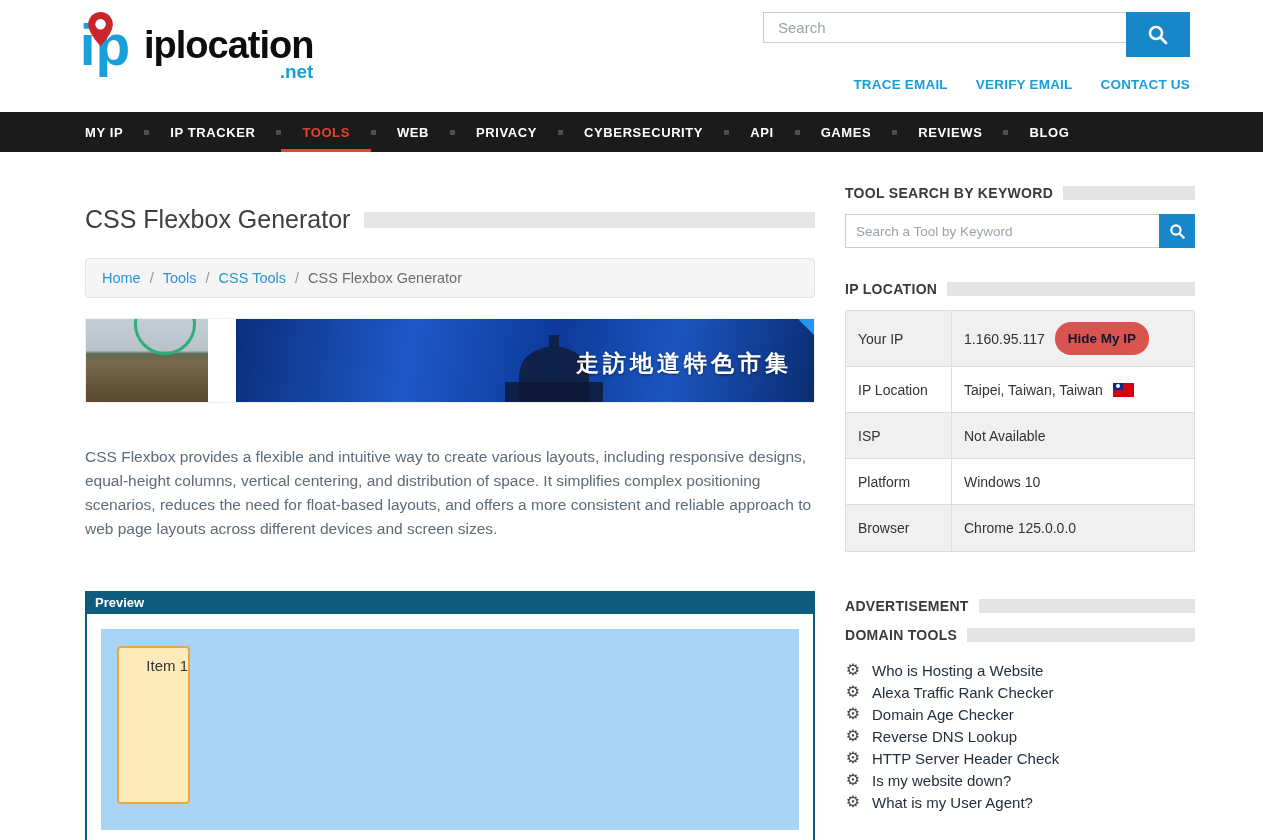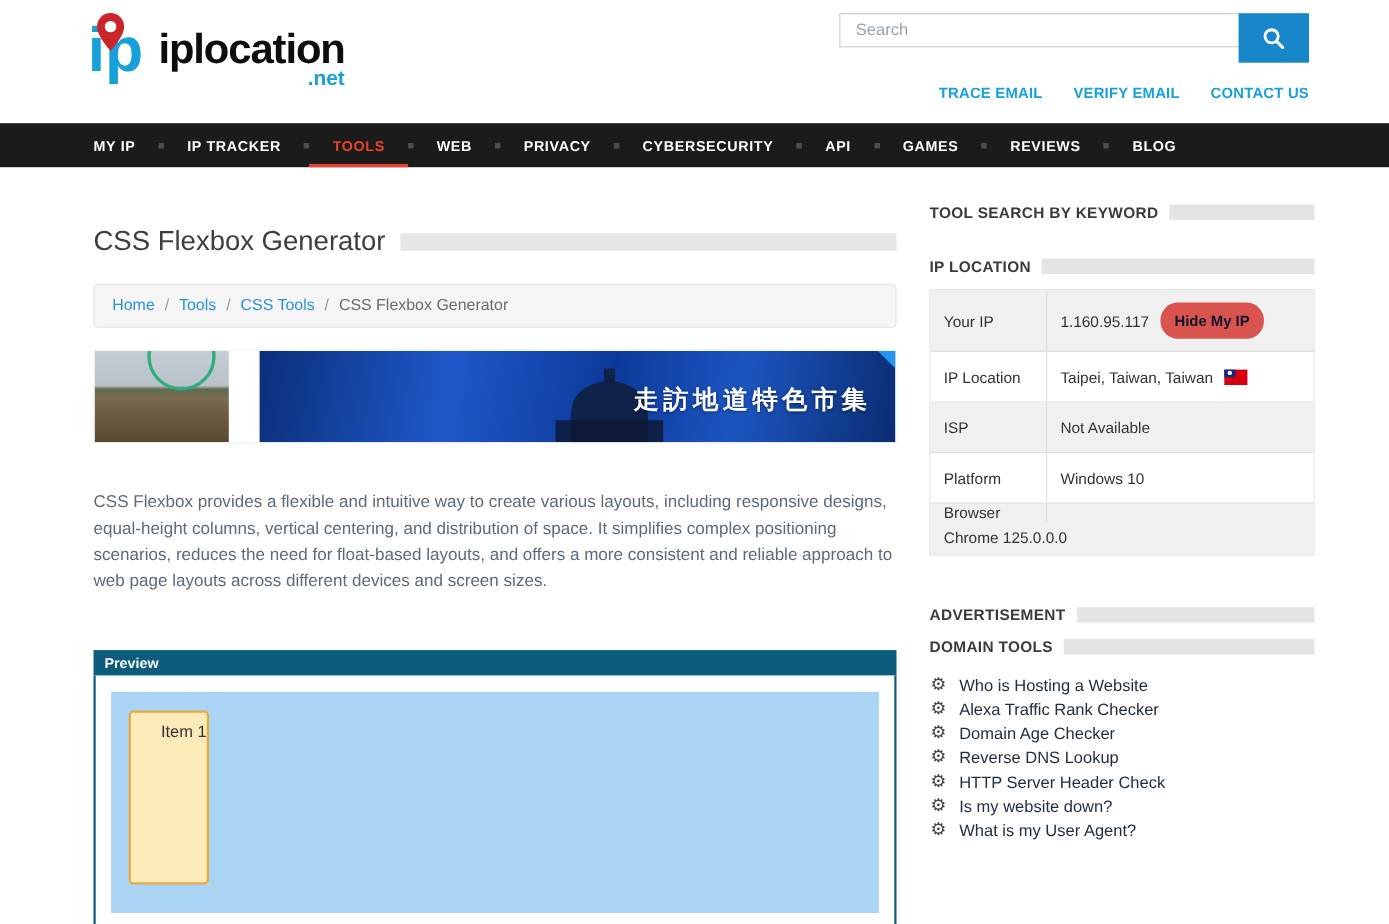--- a/index.html
+++ b/index.html
@@ -82,21 +82,21 @@
   .tool-search { display: flex; }
   .tool-search input { flex: 1; height: 34px; border: 1px solid #ccc; border-right: none;
     padding: 0 10px; font-size: 13.5px; color: #555; outline: none; font-family: inherit; }
   .tool-search input::placeholder { color: #9aa3ab; }
   .tool-search button { width: 36px; height: 34px; background: #1787c9; border: none; cursor: pointer;
     display: flex; align-items: center; justify-content: center; }
 
   .ip-heading { margin-top: 33px; }
   .ip-table { border: 1px solid #ddd; font-size: 14px; color: #333; }
   .ip-row { display: flex; border-bottom: 1px solid #ddd; min-height: 46px; background: #fff; }
-  .ip-row:last-child { border-bottom: none; flex-direction: column; }
+  .ip-row:last-child { border-bottom: none; }
   .ip-row.alt { background: #f0f0f0; }
   .ip-row.tall { min-height: 56px; }
   .ip-label { width: 106px; flex: none; border-right: 1px solid #ddd; display: flex; align-items: center; padding: 0 12px; }
   .ip-value { flex: 1; display: flex; align-items: center; padding: 0 12px; gap: 10px; }
   .hide-ip-btn { background: #d9534f; color: #0f172a; font-weight: bold; font-size: 13.5px;
     border: none; border-radius: 16px; padding: 9px 13px; cursor: pointer; font-family: inherit; }
   .flag-tw { position: relative; width: 21px; height: 14px; background: #d7000f; display: inline-block; flex: none; }
   .flag-tw::before { content: ""; position: absolute; top: 0; left: 0; width: 10.5px; height: 7px; background: #0b2d87; }
   .flag-tw::after { content: ""; position: absolute; top: 1.5px; left: 3.2px; width: 4px; height: 4px; border-radius: 50%; background: #fff; }
 
@@ -207,20 +207,29 @@
     </section>
 
   </main>
 
   <aside class="sidebar">
 
     <div class="side-heading">
       <span class="txt">TOOL SEARCH BY KEYWORD</span>
       <span class="bar"></span>
     </div>
+    <div class="tool-search">
+      <input type="text" placeholder="Search a Tool by Keyword" style="">
+      <button>
+        <svg width="17" height="17" viewBox="0 0 22 22">
+          <circle cx="9" cy="9" r="6" fill="none" stroke="#fff" stroke-width="2.8"></circle>
+          <line x1="13.6" y1="13.6" x2="19" y2="19" stroke="#fff" stroke-width="3" stroke-linecap="round"></line>
+        </svg>
+      </button>
+    </div>
 
     <div class="side-heading ip-heading">
       <span class="txt">IP LOCATION</span>
       <span class="bar"></span>
     </div>
 
     <div class="ip-table">
       <div class="ip-row alt tall">
         <div class="ip-label">Your IP</div>
         <div class="ip-value">

